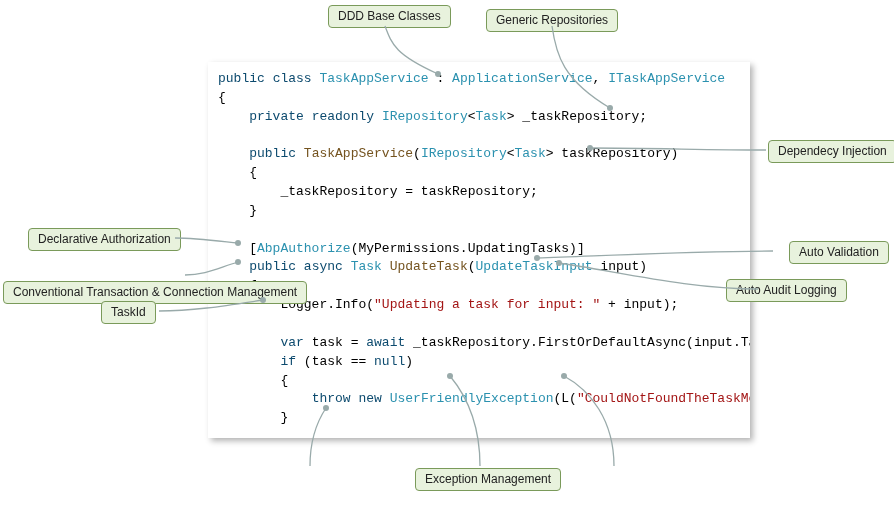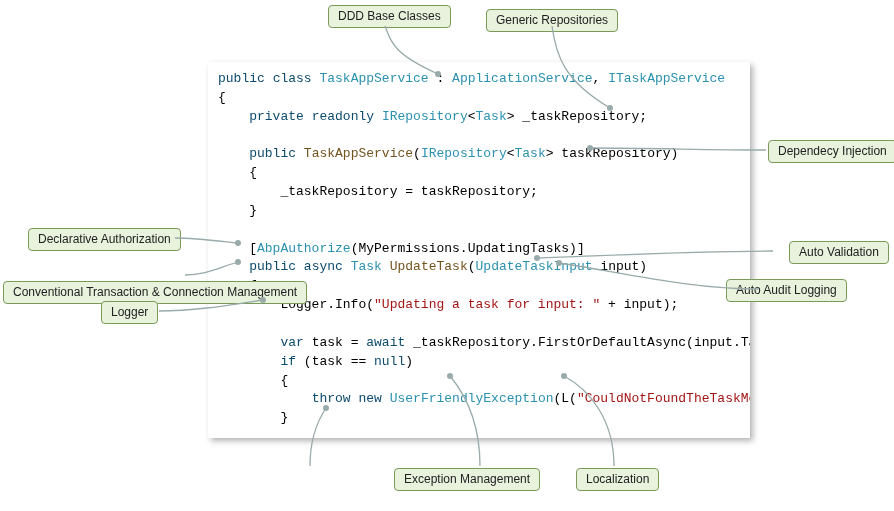--- a/index.html
+++ b/index.html
@@ -84,25 +84,24 @@
 
 
 </div>
 
   <div class="label-box" style="left:328px; top:5px;">DDD Base Classes</div>
   <div class="label-box" style="left:486px; top:9px;">Generic Repositories</div>
   <div class="label-box" style="left:768px; top:140px;">Dependecy Injection</div>
   <div class="label-box" style="left:15px;  top:228px;margin-left:13px;">Declarative Authorization</div>
   <div class="label-box" style="left:3px;   top:258px;margin-top:23px;">Conventional Transaction
 &amp; Connection Management</div>
-  <div class="label-box" style="left:101px; top:301px;">Logger</div>
+  <div class="label-box" style="left:101px; top:301px;">TaskId</div>
   <div class="label-box" style="left:775px; top:241px;margin-left:14px;">Auto Validation</div>
   <div class="label-box" style="left:726px; top:279px;">Auto Audit Logging</div>
-  <div class="label-box" style="left:394px; top:468px;">Exception Management</div>
-  <div class="label-box" style="left:576px; top:468px;">Localization</div>
+  <div class="label-box" style="left:415px; top:468px;">Exception Management</div>
 
   <svg class="connectors">
 
     <path class="lead" d="M 385 26 C 392 45, 396 55, 438 74"></path>
     <circle class="dot" cx="438" cy="74" r="3"></circle>
 
     <path class="lead" d="M 552 26 C 556 55, 563 80, 610 108"></path>
     <circle class="dot" cx="610" cy="108" r="3"></circle>
 
     <path class="lead" d="M 766 150 C 710 150, 650 148, 590 148"></path>

